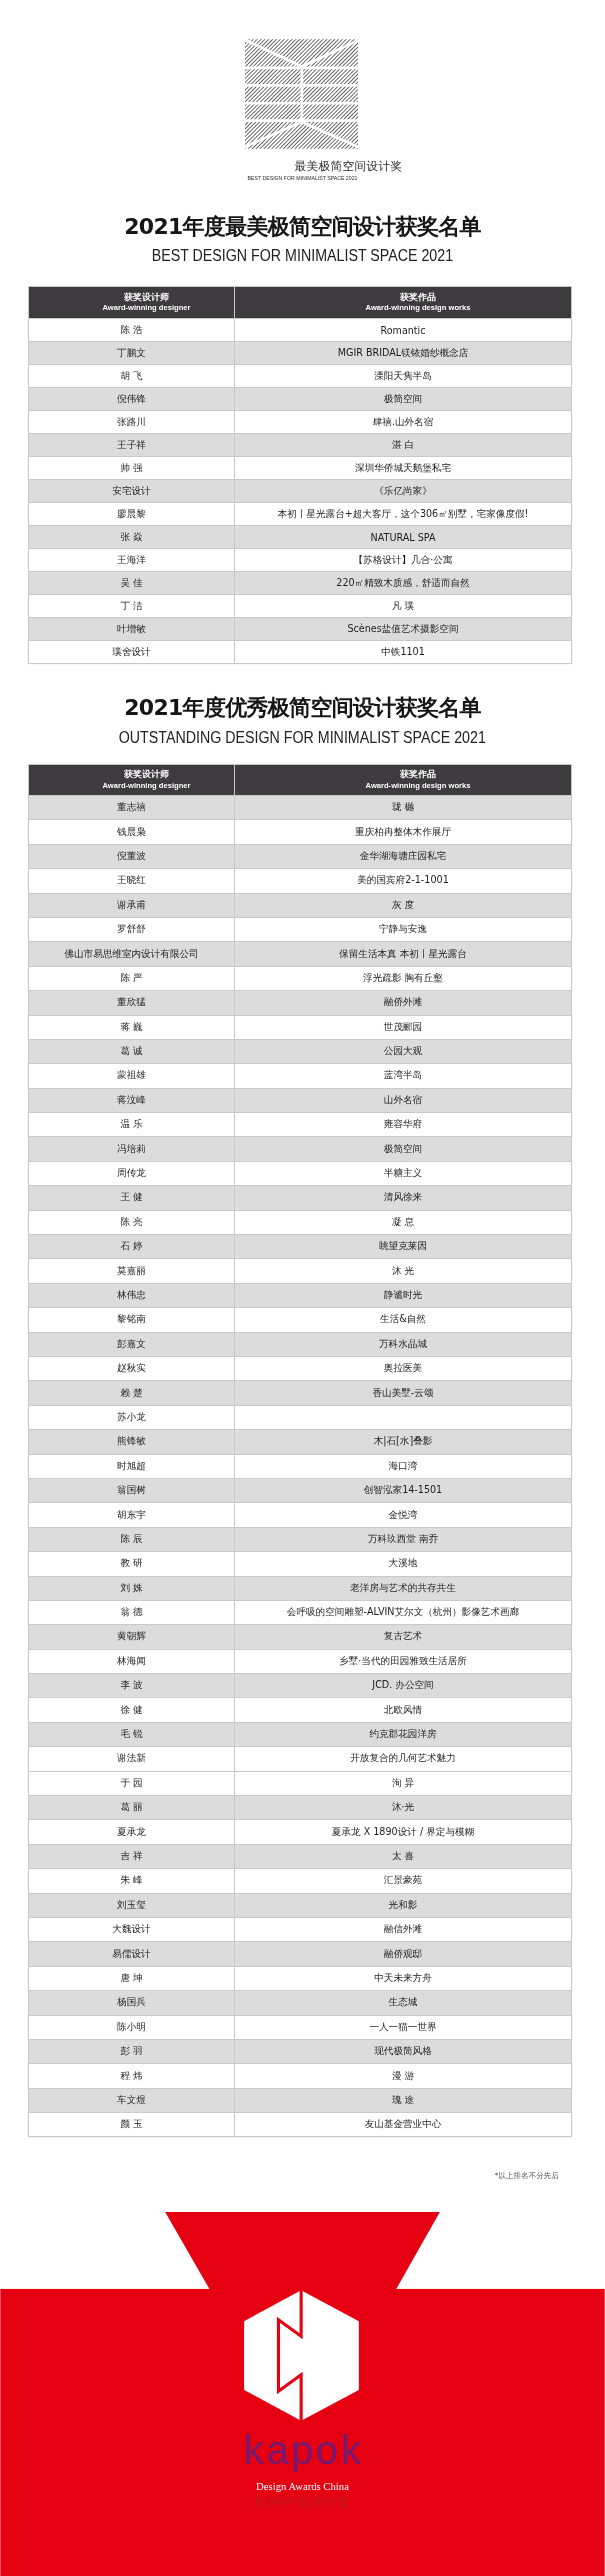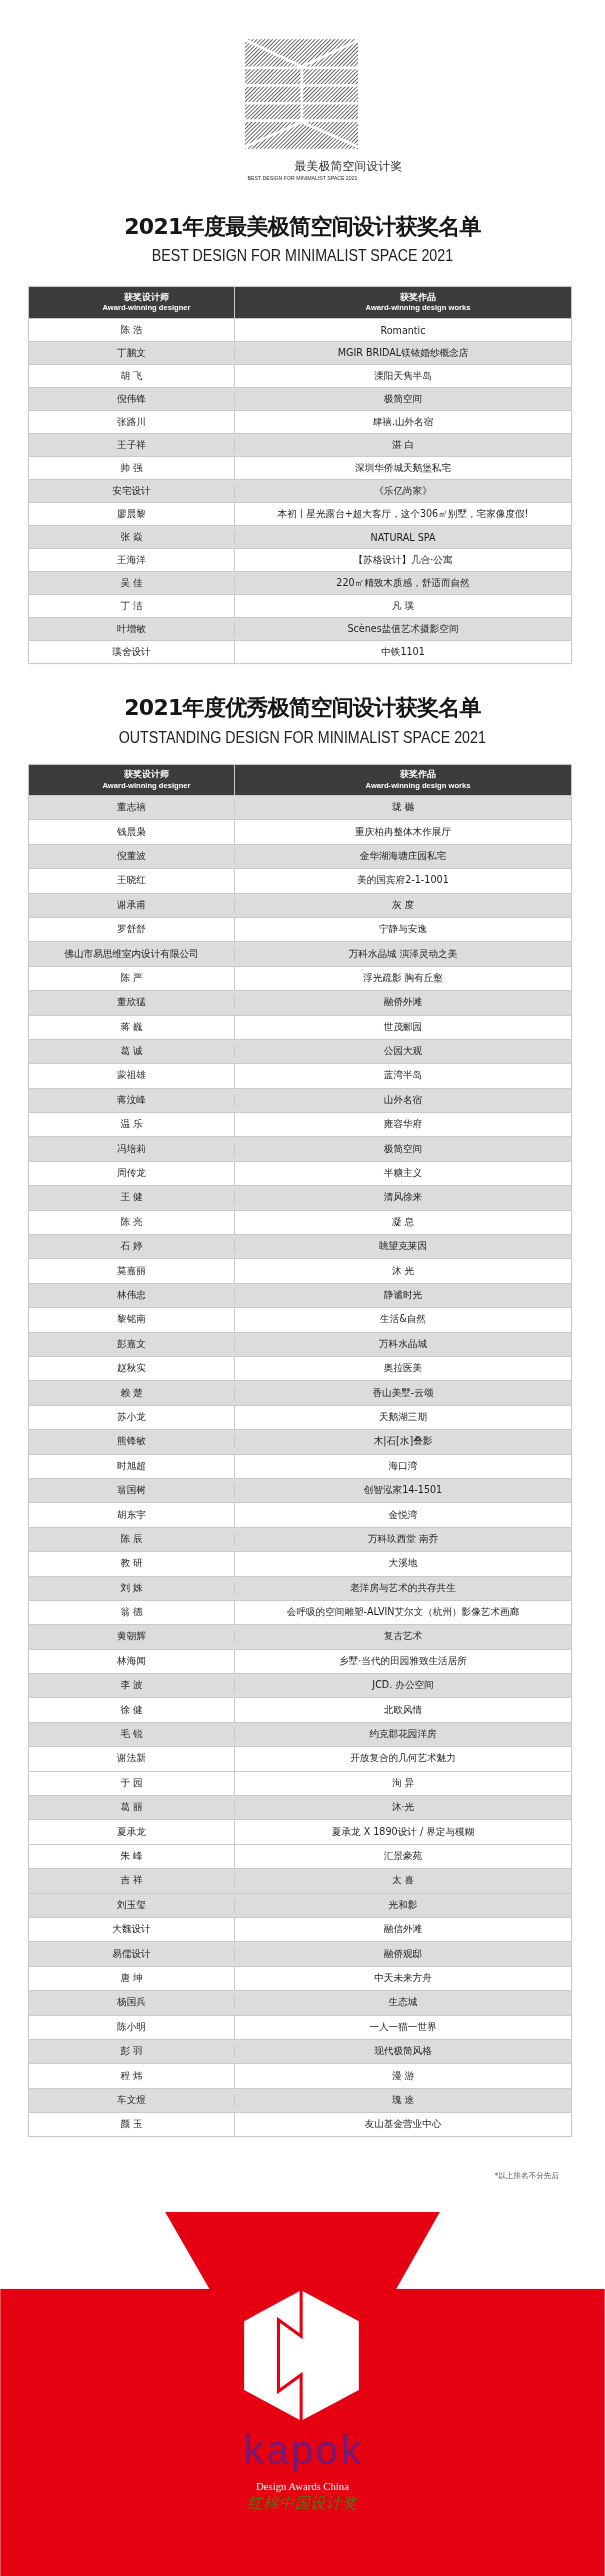--- a/index.html
+++ b/index.html
@@ -29,35 +29,35 @@
   .hcell {
     display:flex; flex-direction:column; align-items:center; justify-content:center;
     color:#ffffff; box-sizing:border-box;padding-left:30px;
   }
   .hcell.c1 { width:206px; border-right:1.4px solid #c9c9c9; }
   .hcell.c2 { flex:1; }
   .hcell .cn { font-size:9px; line-height:11.7px; font-weight:bold; }
   .hcell .en { font-family:Liberation Sans, sans-serif; font-size:7.6px; line-height:10.3px; font-weight:bold; }
 
   .row { display:flex; height:var(--rh); box-sizing:border-box; border-top:1.4px solid #c9c9c9; background:#ffffff; }
-  .row.shaded { background:#dcdcdc;align-items:center; }
+  .row.shaded { background:#dcdcdc; }
   .cell {
     display:flex; align-items:center; justify-content:center; box-sizing:border-box;
     font-size:9.6px; color:#1e1e1e; white-space:nowrap; overflow:hidden;
   }
   .cell.c1 { width:206px; border-right:1.4px solid #c9c9c9; }
   .cell.c2 { flex:1; }
 
   .note { right:46px; top:2170px; font-size:7.6px; line-height:11px; color:#555; white-space:nowrap; }
 
   
   .footer-art { left:0; top:2212px; width:605px; height:364px; }
   .brand { top:2434px; font-family:Liberation Mono, monospace; font-size:40px; line-height:40px; color:#701a75; letter-spacing:0.3px; }
   .brand-en { top:2480px; font-family:Liberation Serif, serif; font-size:10.7px; line-height:12.4px; color:#ffffff; }
-  .brand-cn { top:2494px; font-size:15px; line-height:18px; color:#4d7c0f; letter-spacing:0.7px;font-style:italic; }
+  .brand-cn { top:2494px; font-size:13px; line-height:18px; color:#b91c1c; letter-spacing:0.7px; }
 </style>
 </head>
 <body>
 
 <svg class="abs emblem" viewBox="0 0 165 160" width="113" height="110">
   <defs>
     <pattern id="hatch" width="4" height="4" patternUnits="userSpaceOnUse" patternTransform="rotate(45)">
       <line x1="0" y1="0" x2="0" y2="4" stroke="#3a3a3a" stroke-width="2.2"></line>
     </pattern>
   </defs>
@@ -184,21 +184,21 @@
     <div class="row shaded">
       <div class="cell c1">谢承甫</div>
       <div class="cell c2">灰 度</div>
     </div>
     <div class="row">
       <div class="cell c1">罗舒舒</div>
       <div class="cell c2">宁静与安逸</div>
     </div>
     <div class="row shaded">
       <div class="cell c1">佛山市易思维室内设计有限公司</div>
-      <div class="cell c2">万科水晶城 演泽灵动之美</div>
+      <div class="cell c2">保留生活本真 本初丨星光露台</div>
     </div>
     <div class="row">
       <div class="cell c1">陈 严</div>
       <div class="cell c2">浮光疏影 胸有丘壑</div>
     </div>
     <div class="row shaded">
       <div class="cell c1">董欣猛</div>
       <div class="cell c2">融侨外滩</div>
     </div>
     <div class="row">
@@ -260,21 +260,20 @@
     <div class="row">
       <div class="cell c1">赵秋实</div>
       <div class="cell c2">奥拉医美</div>
     </div>
     <div class="row shaded">
       <div class="cell c1">赖 楚</div>
       <div class="cell c2">香山美墅-云颂</div>
     </div>
     <div class="row">
       <div class="cell c1">苏小龙</div>
-      <div class="cell c2">天鹅湖三期</div>
     </div>
     <div class="row shaded">
       <div class="cell c1">熊锋敏</div>
       <div class="cell c2">木|石[水]叠影</div>
     </div>
     <div class="row">
       <div class="cell c1">时旭超</div>
       <div class="cell c2">海口湾</div>
     </div>
     <div class="row shaded">
@@ -330,27 +329,27 @@
       <div class="cell c2">洵 异</div>
     </div>
     <div class="row shaded">
       <div class="cell c1">葛 丽</div>
       <div class="cell c2">沐·光</div>
     </div>
     <div class="row">
       <div class="cell c1">夏承龙</div>
       <div class="cell c2">夏承龙 X 1890设计 / 界定与模糊</div>
     </div>
+    <div class="row shaded">
+      <div class="cell c1">吉 祥</div>
+      <div class="cell c2">太 喜</div>
+    </div>
     <div class="row">
       <div class="cell c1">朱 峰</div>
       <div class="cell c2">汇景豪苑</div>
-    </div>
-    <div class="row shaded">
-      <div class="cell c1">吉 祥</div>
-      <div class="cell c2">太 喜</div>
     </div>
     <div class="row shaded">
       <div class="cell c1">刘玉玺</div>
       <div class="cell c2">光和影</div>
     </div>
     <div class="row">
       <div class="cell c1">大魏设计</div>
       <div class="cell c2">融信外滩</div>
     </div>
     <div class="row shaded">

